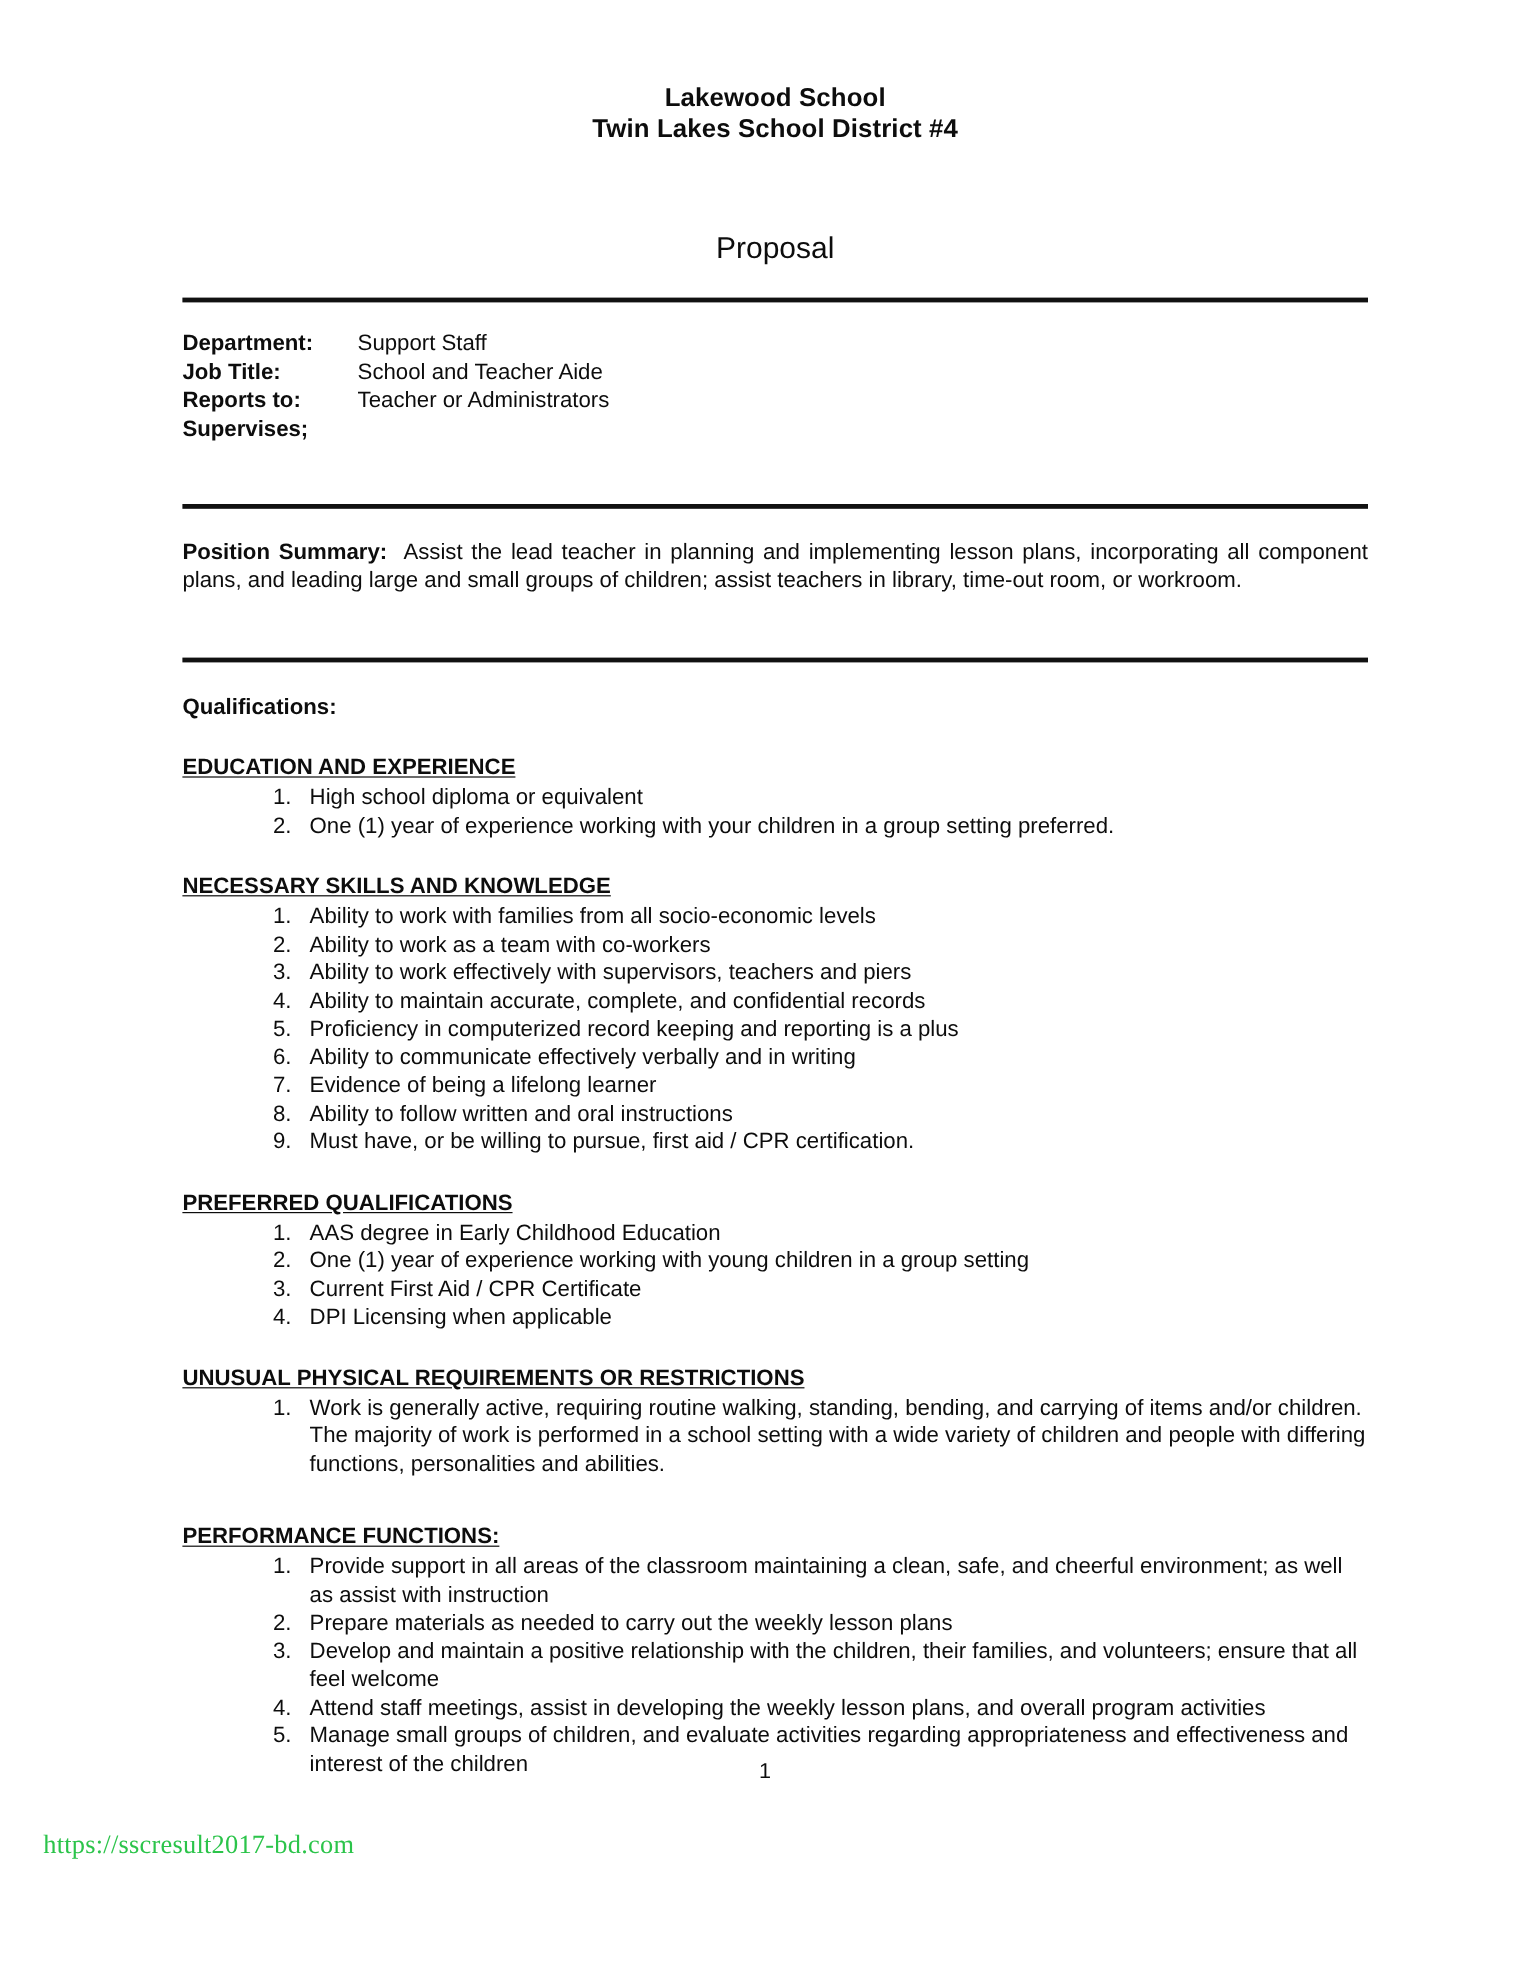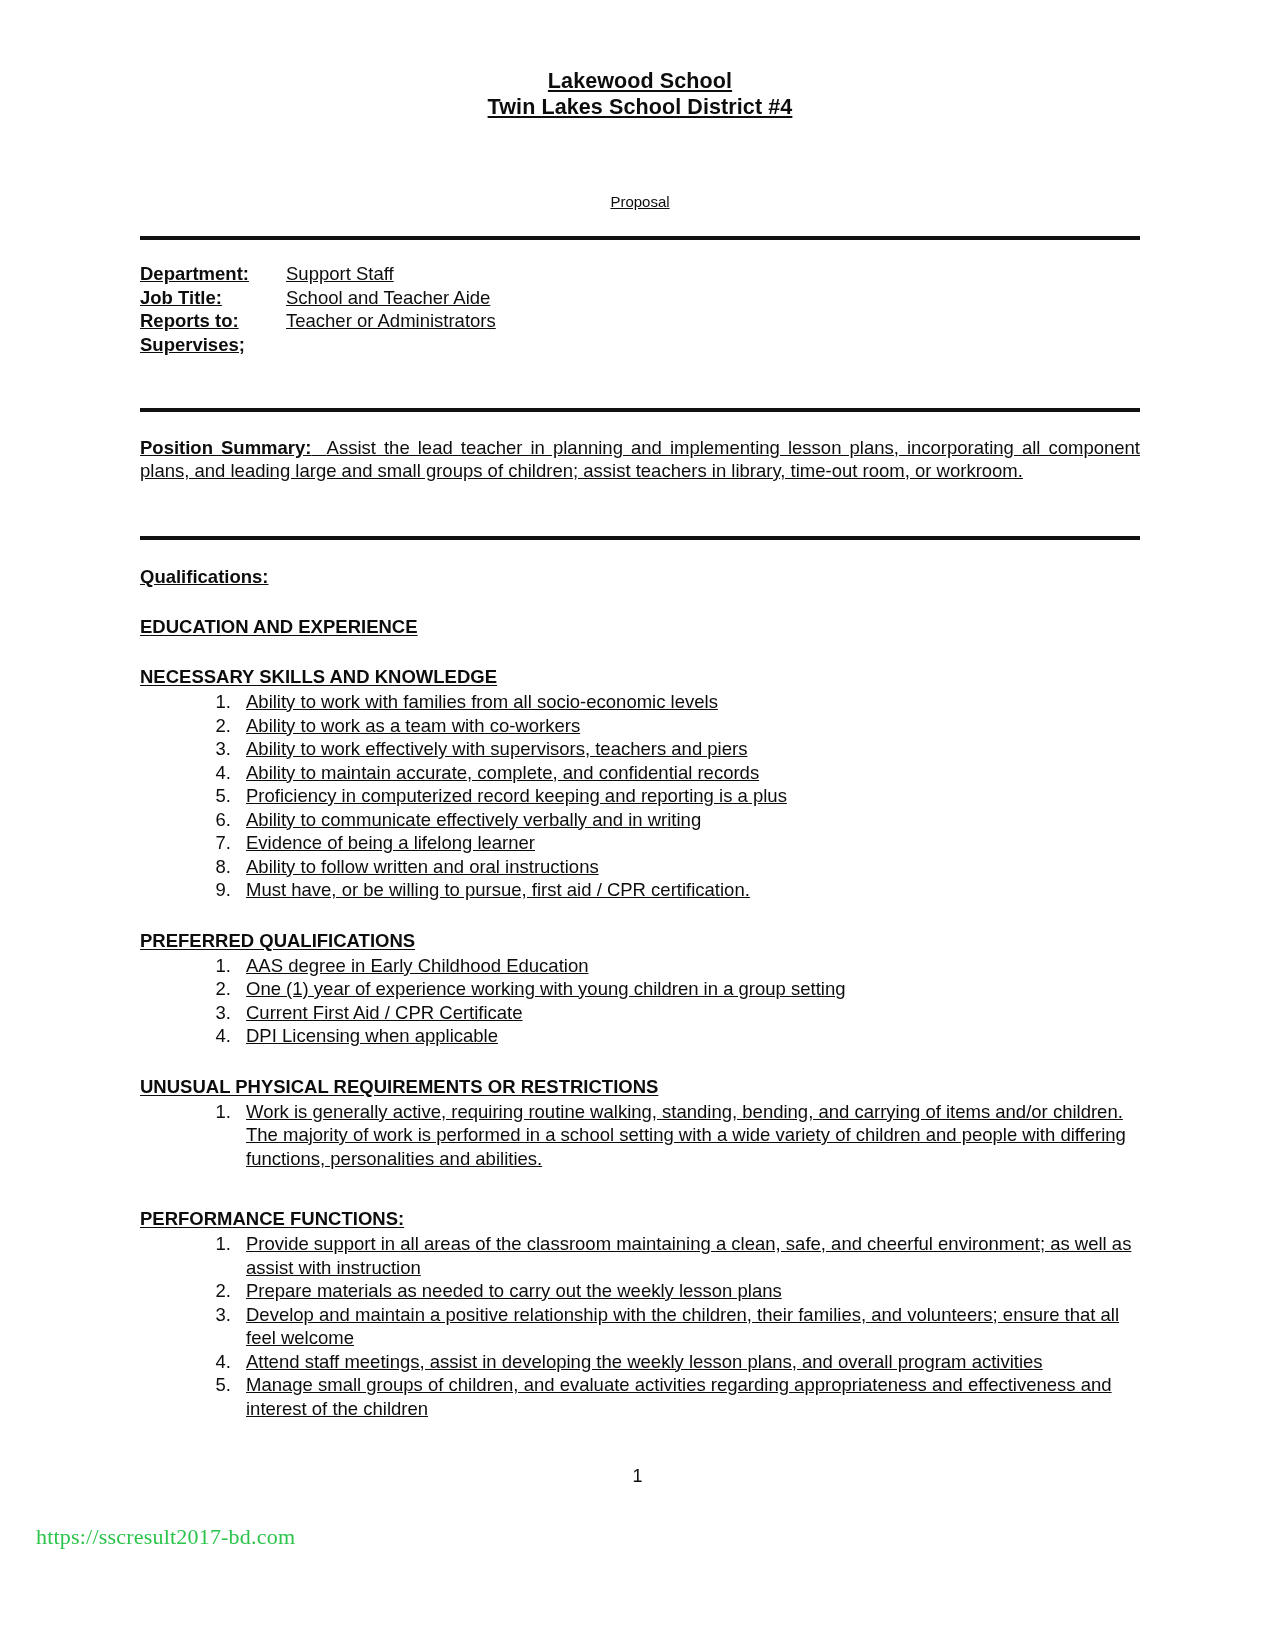--- a/index.html
+++ b/index.html
@@ -14,45 +14,44 @@
   .page {
     position: relative;
     width: 1275px;
     height: 1650px;
     background: #ffffff;
     box-sizing: border-box;
     overflow: hidden;
   }
   .content {
     position: absolute;
-    left: 140px;
+    left: 152px;
     right: 135px;
     top: 0;
-    text-decoration: underline;
   }
 
   
   .doc-title {
     text-align: center;
     font-weight: bold;
     font-size: 21.5px;
     line-height: 26px;
     letter-spacing: 0.1px;
     margin-top: 68px;
   }
   .doc-subtitle {
     text-align: center;
     font-weight: bold;
     font-size: 21.5px;
     line-height: 26px;
     letter-spacing: 0.1px;
   }
   .doc-kicker {
     text-align: center;
-    font-size: 15px;
+    font-size: 25px;
     margin-top: 73px;
   }
 
   
   .rule {
     border-top: 4px solid #111111;
     margin-top: 26px;
   }
 
   
@@ -177,20 +176,24 @@
     </div>
 
     <div class="summary-spacer"></div>
 
     <div class="rule"></div>
 
     <div class="qual-head">Qualifications:</div>
 
     <div class="section">
       <div class="section-title">EDUCATION AND EXPERIENCE</div>
+      <ol class="items">
+        <li>High school diploma or equivalent</li>
+        <li>One (1) year of experience working with your children in a group setting preferred.</li>
+      </ol>
     </div>
 
     <div class="section">
       <div class="section-title">NECESSARY SKILLS AND KNOWLEDGE</div>
       <ol class="items">
         <li>Ability to work with families from all socio-economic levels</li>
         <li>Ability to work as a team with co-workers</li>
         <li>Ability to work effectively with supervisors, teachers and piers</li>
         <li>Ability to maintain accurate, complete, and confidential records</li>
         <li>Proficiency in computerized record keeping and reporting is a plus</li>

